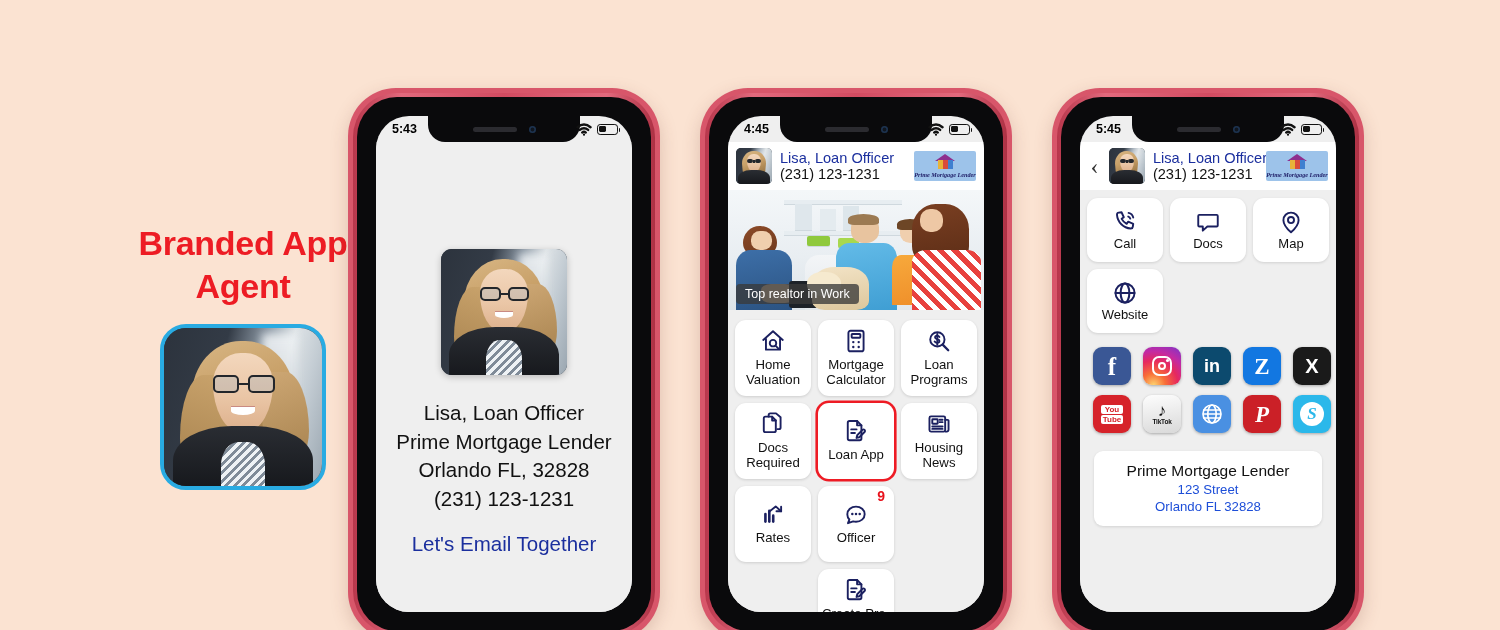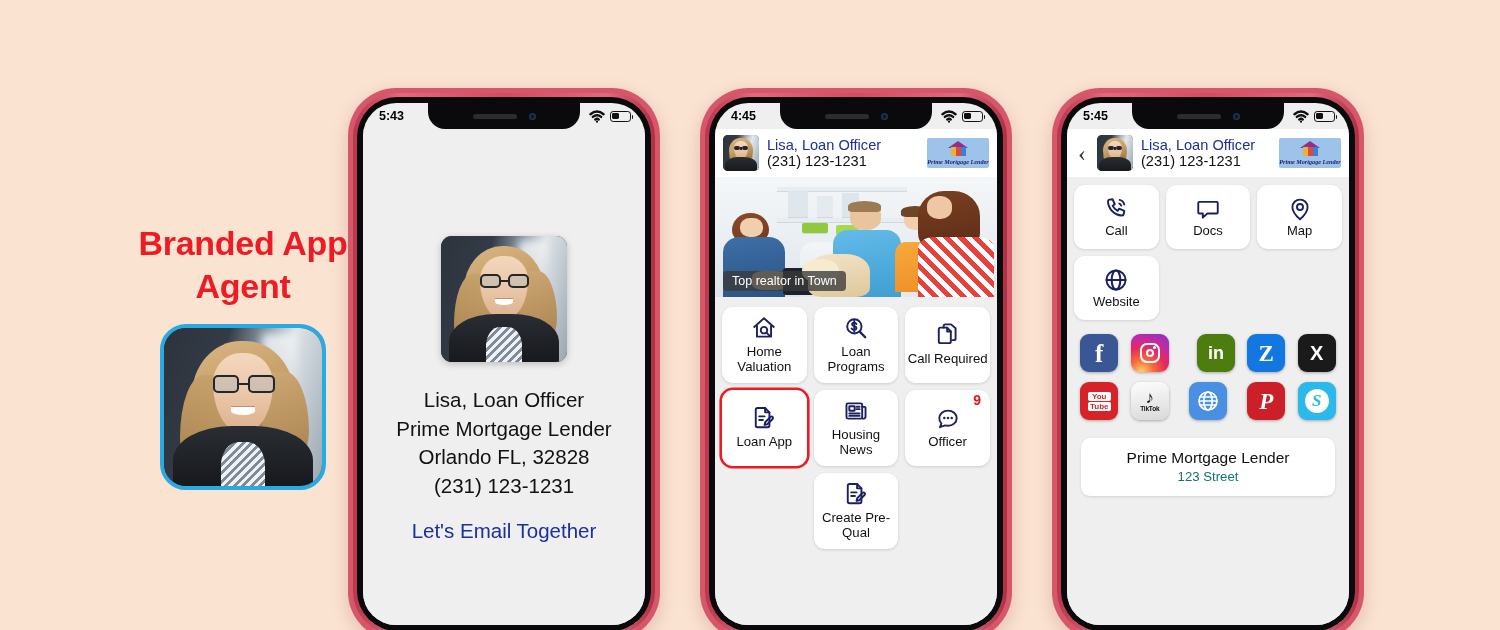--- a/index.html
+++ b/index.html
@@ -127,21 +127,21 @@
   .phone-band {
     width: 100%; height: 100%;
     border-radius: 44px;
     background: linear-gradient(90deg,#b8374c 0%, #e2697d 16%, #d24b61 50%, #e2697d 84%, #ad3144 100%);
     padding: 4px;
   }
   .phone-bezel {
     width: 100%; height: 100%;
     border-radius: 40px;
     background: #0a0a0c;
-    padding: 6px;
+    padding: 19px;
     position: relative;
   }
   .screen {
     width: 100%; height: 100%;
     border-radius: 33px;
     background: #efefef;
     overflow: hidden;
     position: relative;
   }
   .notch {
@@ -323,21 +323,21 @@
     justify-self: center;
   }
   #addr-card {
     margin: 18px 7px 0;
     background: #fff; border-radius: 9px;
     padding: 10px 6px 11px;
     text-align: center;
     box-shadow: 0 1px 3px rgba(0,0,0,.12);
   }
   #addr-card .a1 { font-size: 15.5px; color: #111; line-height: 20px; }
-  #addr-card .a2 { font-size: 13.2px; color: #0f766e; line-height: 17px; }
+  #addr-card .a2 { font-size: 13.2px; color: #1d4ed8; line-height: 17px; }
   #logout-btn {
     margin: 22px auto 0;
     width: 116px; height: 52px;
     background: #fff; border-radius: 9px;
     display: flex; flex-direction: column; align-items: center; justify-content: center;
     gap: 2px;
     box-shadow: 0 1px 3px rgba(0,0,0,.12);
   }
   #logout-btn .l-label { font-size: 13.5px; color: #111; }
 </style>
@@ -498,55 +498,68 @@
         <div class="pz" style="left:64%;bottom:4%;width:15%;height:42%;background:linear-gradient(170deg,#f7a93c,#ef8f2a);border-radius:24% 24% 0 0"></div>
 
         <div class="pz" style="left:76%;top:16%;width:11%;height:21%;background:#eec8a5;border-radius:44%"></div>
         <div class="pz" style="left:72%;top:12%;width:22%;height:50%;background:linear-gradient(170deg,#7a3f22,#5c2d16);border-radius:42% 42% 30% 30%"></div>
         <div class="pz" style="left:75%;top:16%;width:9%;height:19%;background:#eec8a5;border-radius:44%"></div>
         <div class="pz" style="left:72%;bottom:0;width:27%;height:50%;border-radius:20% 20% 0 0;background:repeating-linear-gradient(45deg,#e8413d 0 5px,#fff 5px 10px)"></div>
 
         <div class="pz" style="left:33%;bottom:0;width:22%;height:36%;background:linear-gradient(170deg,#f3e4c7,#ddc79c);border-radius:40% 40% 22% 22%"></div>
         <div class="pz" style="left:31%;bottom:12%;width:13%;height:20%;background:#f6eacf;border-radius:46%"></div>
       </div>
-      <div class="hero-cap">Top realtor in Town</div>
+      <div class="hero-cap">Top realtor in Work</div>
     </div>
 
     <div id="tilegrid">
               <div class="tile">
                 <span>
                   <svg class="ico" viewBox="0 0 24 24" fill="none" stroke="#1b2060" stroke-width="1.9" stroke-linecap="round" stroke-linejoin="round">
                     <path d="M3 11 12 3l9 8"></path>
                     <path d="M5.5 10v10h13V10"></path>
                     <circle cx="12" cy="14" r="3"></circle>
                     <line x1="14.3" y1="16.3" x2="17" y2="19"></line>
                   </svg>
                 </span>
                 <span class="tl-label">Home Valuation</span>
               </div>
               <div class="tile">
                 <span>
                   <svg class="ico" viewBox="0 0 24 24" fill="none" stroke="#1b2060" stroke-width="1.9" stroke-linecap="round" stroke-linejoin="round">
+                    <rect x="5" y="2.5" width="14" height="19" rx="2"></rect>
+                    <rect x="8" y="5.5" width="8" height="3.5" rx=".6"></rect>
+                    <circle cx="9.5" cy="13" r="1.1" fill="#1b2060" stroke="none"></circle>
+                    <circle cx="14.5" cy="13" r="1.1" fill="#1b2060" stroke="none"></circle>
+                    <circle cx="9.5" cy="17.5" r="1.1" fill="#1b2060" stroke="none"></circle>
+                    <circle cx="14.5" cy="17.5" r="1.1" fill="#1b2060" stroke="none"></circle>
+                  </svg>
+                </span>
+                <span class="tl-label">Mortgage Calculator</span>
+              </div>
+              <div class="tile">
+                <span>
+                  <svg class="ico" viewBox="0 0 24 24" fill="none" stroke="#1b2060" stroke-width="1.9" stroke-linecap="round" stroke-linejoin="round">
                     <circle cx="10.5" cy="10.5" r="6.6"></circle>
                     <line x1="15.4" y1="15.4" x2="20.5" y2="20.5" stroke-width="2.3"></line>
                     <path d="M12.4 8.2c-.5-.8-1.3-1.1-2.1-1.1-1 0-1.9.6-1.9 1.6 0 2.1 4 1.1 4 3.3 0 1.1-1 1.7-2.1 1.7-1 0-1.8-.4-2.3-1.2"></path>
                     <line x1="10.4" y1="5.6" x2="10.4" y2="15.4"></line>
                   </svg>
                 </span>
                 <span class="tl-label">Loan Programs</span>
               </div>
               <div class="tile">
                 <span>
                   <svg class="ico" viewBox="0 0 24 24" fill="none" stroke="#1b2060" stroke-width="1.9" stroke-linecap="round" stroke-linejoin="round">
                     <path d="M5 5.2h6.2l3.4 3.4V18a1.5 1.5 0 0 1-1.5 1.5H5A1.5 1.5 0 0 1 3.5 18V6.7A1.5 1.5 0 0 1 5 5.2Z"></path>
                     <path d="M11.2 5.2V8.8h3.4"></path>
                     <path d="M8 5.2V3.7A1.5 1.5 0 0 1 9.5 2.2h5.3L19 5.8v9.4a1.5 1.5 0 0 1-1.5 1.5H16"></path>
                   </svg>
                 </span>
-                <span class="tl-label">Call Required</span>
+                <span class="tl-label">Docs Required</span>
               </div>
               <div class="tile sel">
                 <span>
                   <svg class="ico" viewBox="0 0 24 24" fill="none" stroke="#1b2060" stroke-width="1.9" stroke-linecap="round" stroke-linejoin="round">
                     <path d="M6 2.8h7l4 4V19a1.6 1.6 0 0 1-1.6 1.6H6A1.6 1.6 0 0 1 4.4 19V4.4A1.6 1.6 0 0 1 6 2.8Z"></path>
                     <path d="M13 2.8V6.8h4"></path>
                     <line x1="7.6" y1="10.5" x2="12.5" y2="10.5"></line>
                     <line x1="7.6" y1="13.8" x2="11" y2="13.8"></line>
                     <path d="M19.9 12.9 15 17.8l-2.5.6.6-2.5 4.9-4.9a1.3 1.3 0 0 1 1.9 1.9Z"></path>
                   </svg>
@@ -559,20 +572,32 @@
                     <rect x="3.2" y="5" width="14.5" height="14" rx="1.4"></rect>
                     <path d="M17.7 8.2H20a.8.8 0 0 1 .8.8v8.4a1.6 1.6 0 0 1-1.6 1.6h-1.5"></path>
                     <rect x="5.8" y="7.6" width="5" height="4.2" rx=".5"></rect>
                     <line x1="12.6" y1="8.1" x2="15.3" y2="8.1"></line>
                     <line x1="12.6" y1="10.3" x2="15.3" y2="10.3"></line>
                     <line x1="5.8" y1="14.3" x2="15.3" y2="14.3"></line>
                     <line x1="5.8" y1="16.5" x2="15.3" y2="16.5"></line>
                   </svg>
                 </span>
                 <span class="tl-label">Housing News</span>
+              </div>
+              <div class="tile">
+                <span>
+                  <svg class="ico" viewBox="0 0 24 24" fill="none" stroke="#1b2060" stroke-width="1.9" stroke-linecap="round" stroke-linejoin="round">
+                    <line x1="5" y1="19" x2="5" y2="12" stroke-width="2.6"></line>
+                    <line x1="8.6" y1="19" x2="8.6" y2="9" stroke-width="2.6"></line>
+                    <line x1="12.2" y1="19" x2="12.2" y2="13.5" stroke-width="2.6"></line>
+                    <polyline points="9 9.5 14.5 5 19.5 9.5"></polyline>
+                    <polyline points="19.5 5.2 19.5 9.5 15.2 9.5"></polyline>
+                  </svg>
+                </span>
+                <span class="tl-label">Rates</span>
               </div>
               <div class="tile">
                 <span class="badge">9</span>
                 <span>
                   <svg class="ico" viewBox="0 0 24 24" fill="none" stroke="#1b2060" stroke-width="1.9" stroke-linecap="round" stroke-linejoin="round">
                     <path d="M20 12.2c0 3.9-3.6 7-8 7a9.6 9.6 0 0 1-2.6-.35L4.6 20.5l1.3-3.4A6.7 6.7 0 0 1 4 12.2c0-3.9 3.6-7 8-7s8 3.1 8 7Z"></path>
                     <circle cx="8.6" cy="12.1" r="1.15" fill="#1b2060" stroke="none"></circle>
                     <circle cx="12" cy="12.1" r="1.15" fill="#1b2060" stroke="none"></circle>
                     <circle cx="15.4" cy="12.1" r="1.15" fill="#1b2060" stroke="none"></circle>
                   </svg>
@@ -691,21 +716,21 @@
       <div id="socialgrid">
                 <div class="soc" style="background: rgb(58, 87, 149);">
                   <span style="font-family:'Liberation Serif',serif;font-size:25px;font-weight:bold;line-height:1">f</span>
                 </div>
                 <div class="soc" style="background: radial-gradient(circle at 28% 100%, rgb(253, 210, 110) 0%, rgb(248, 111, 55) 25%, rgb(230, 41, 94) 52%, rgb(195, 42, 163) 72%, rgb(123, 53, 201) 100%);">
                   <span style="display:block;width:20px;height:20px;border:2.4px solid #fff;border-radius:7px;position:relative">
                     <span style="position:absolute;left:4px;top:4px;width:8px;height:8px;border:2.2px solid #fff;border-radius:50%"></span>
                     <span style="position:absolute;right:1.5px;top:1px;width:3px;height:3px;background:#fff;border-radius:50%"></span>
                   </span>
                 </div>
-                <div class="soc" style="background: #4d7c0f; margin-left: 16px;">
+                <div class="soc" style="background: #0c4a6e;">
                   <span style="font-size:18px;font-weight:bold;line-height:1">in</span>
                 </div>
                 <div class="soc" style="background: rgb(18, 119, 225);">
                   <span style="font-family:'Liberation Serif',serif;font-size:23px;font-weight:bold;line-height:1">Z</span>
                 </div>
                 <div class="soc" style="background: rgb(26, 26, 26);">
                   <span style="font-size:20px;font-weight:bold;line-height:1">X</span>
                 </div>
                 <div class="soc" style="background: rgb(214, 35, 42);">
                   <span style="display:block;text-align:center;font-size:8px;line-height:9px;font-weight:bold">
@@ -731,20 +756,21 @@
                 <div class="soc" style="background: rgb(203, 32, 39);">
                   <span style="font-family:'Liberation Serif',serif;font-size:23px;font-style:italic;font-weight:bold;line-height:1">P</span>
                 </div>
                 <div class="soc" style="background: rgb(43, 184, 234);">
                   <span style="display:block;width:24px;height:24px;border-radius:50%;background:#fff;color:#2bb8ea;font-family:'Liberation Serif',serif;font-size:17px;font-style:italic;font-weight:bold;line-height:24px;text-align:center">S</span>
                 </div>
               </div>
       <div id="addr-card">
         <div class="a1">Prime Mortgage Lender</div>
         <div class="a2">123 Street</div>
+        <div class="a2">Orlando FL 32828</div>
       </div>
     </div>
    </div>
         </div>
       </div>
   </div>
 
 </div>
 
 </body></html>

